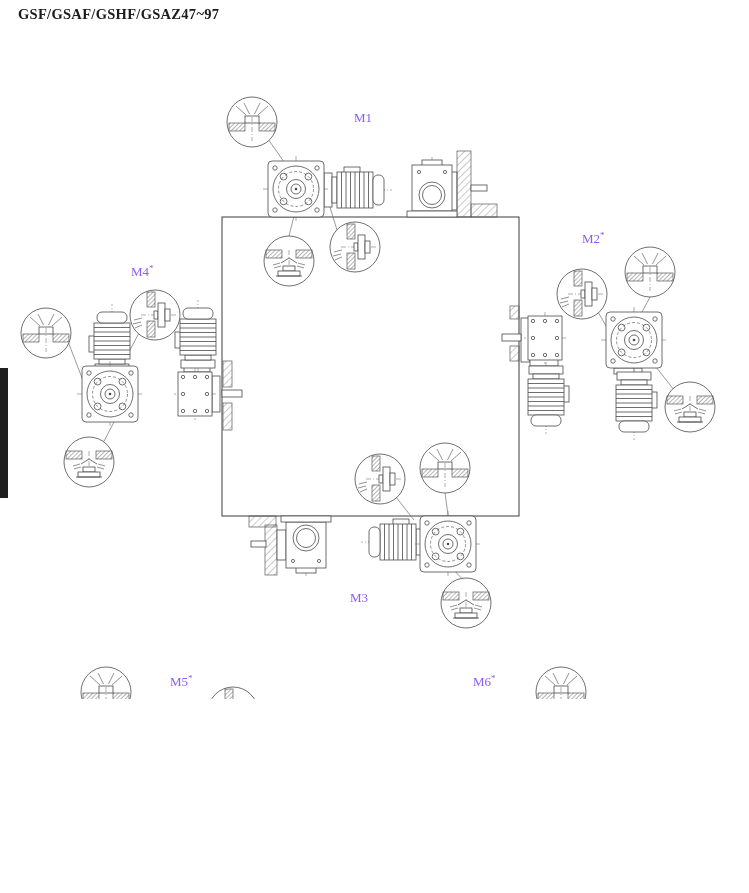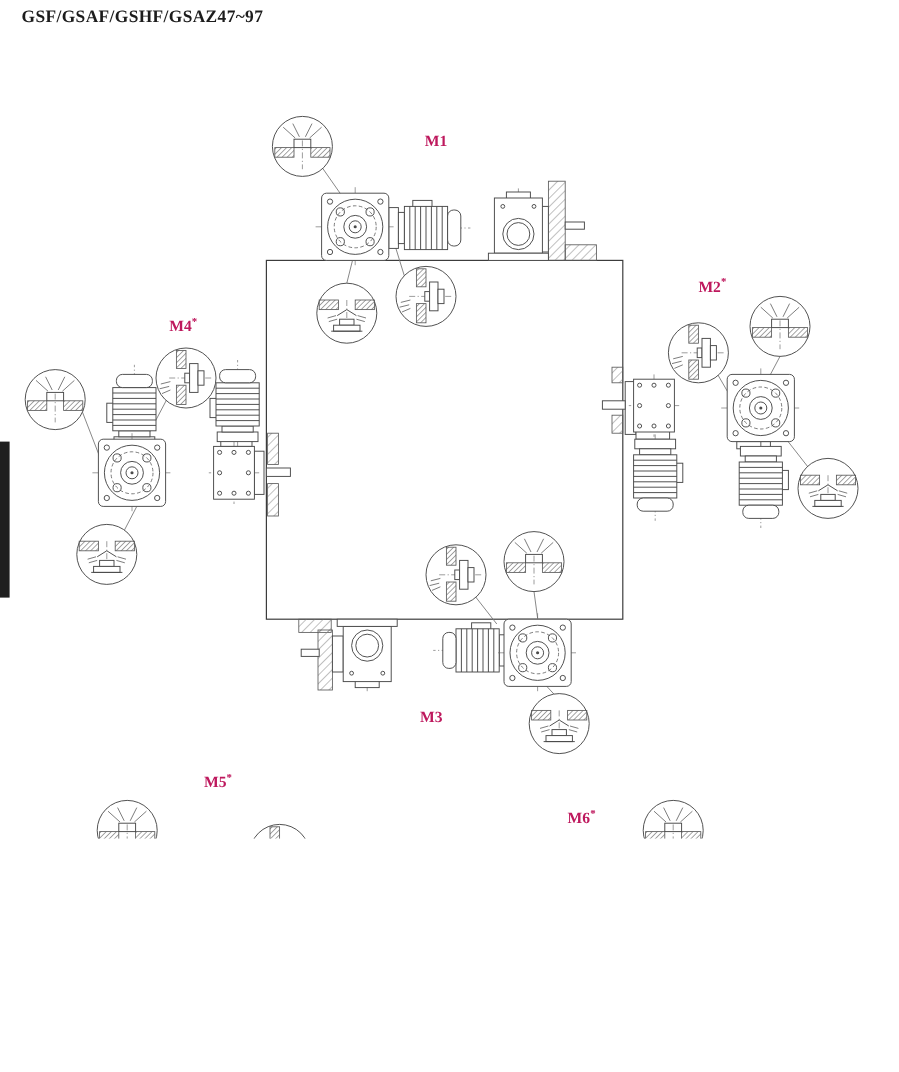--- a/index.html
+++ b/index.html
@@ -1,20 +1,20 @@
 <!DOCTYPE html>
 <html><head>
 <meta charset="utf-8">
 <style>
   html,body{margin:0;padding:0;background:#fff;}
   .page{position:relative;width:749px;height:699px;background:#fff;overflow:hidden;
         font-family:"Liberation Serif", serif;}
   .title{position:absolute;left:18px;top:6px;font-size:14.5px;font-weight:bold;
          color:#1c1c1c;letter-spacing:.3px;}
-  .mlabel{position:absolute;font-size:13px;font-weight:bold;color:#be185d;white-space:nowrap;}
+  .mlabel{position:absolute;font-size:13px;font-weight:normal;color:#8b5cf6;white-space:nowrap;}
   .mlabel sup{font-size:9px;vertical-align:super;line-height:0;}
   .tab{position:absolute;left:0;top:368px;width:8px;height:130px;background:#1f1f1f;}
   svg{position:absolute;left:0;top:0;}
   svg *{fill:none;stroke:#4a4a4a;stroke-width:.8;}
   .f{fill:#ffffff;}
   .h{fill:url(#hd);stroke:#5a5a5a;stroke-width:.7;}
   .w{fill:url(#hw);stroke:#5a5a5a;stroke-width:.7;}
   .ph{stroke:#777;stroke-width:1.1;}
   .pw{stroke:#8a8a8a;stroke-width:.9;}
   .dash{stroke-dasharray:5 2 1 2;stroke-width:.55;stroke:#6a6a6a;}
@@ -261,17 +261,17 @@
       </g>
       <use href="#cVent" transform="translate(561,692)"></use>
       <use href="#cLevel" transform="translate(476,819)"></use>
       <use href="#cDrain" transform="translate(570,824)"></use>
     </g>
   </svg>
 
   <div class="mlabel" style="left:354px;top:110px"><span>M1</span><sup></sup></div>
   <div class="mlabel" style="left:582px;top:231px"><span>M2</span><sup>*</sup></div>
   <div class="mlabel" style="left:350px;top:590px"><span>M3</span><sup></sup></div>
-  <div class="mlabel" style="left:141px;top:264px"><span>M4</span><sup>*</sup></div>
-  <div class="mlabel" style="left:170px;top:644px"><span>M5</span><sup>*</sup></div>
+  <div class="mlabel" style="left:131px;top:264px"><span>M4</span><sup>*</sup></div>
+  <div class="mlabel" style="left:170px;top:674px"><span>M5</span><sup>*</sup></div>
   <div class="mlabel" style="left:473px;top:674px"><span>M6</span><sup>*</sup></div>
 
 </div>
 
 </body></html>

